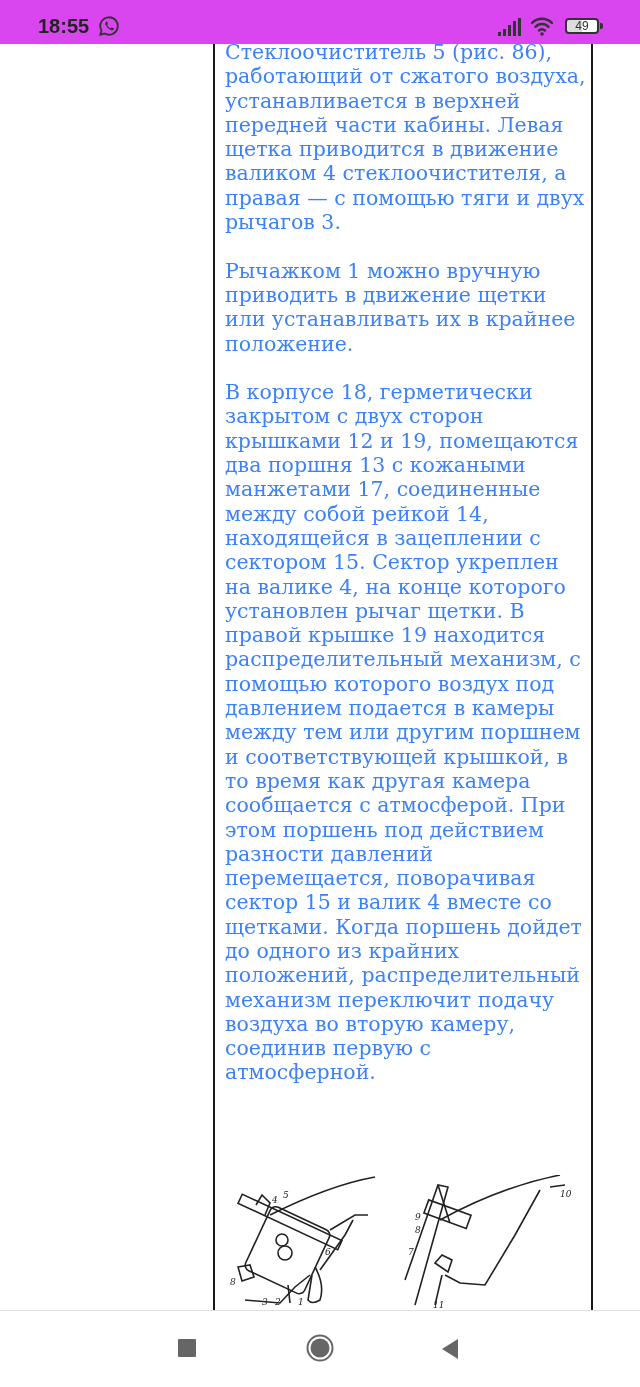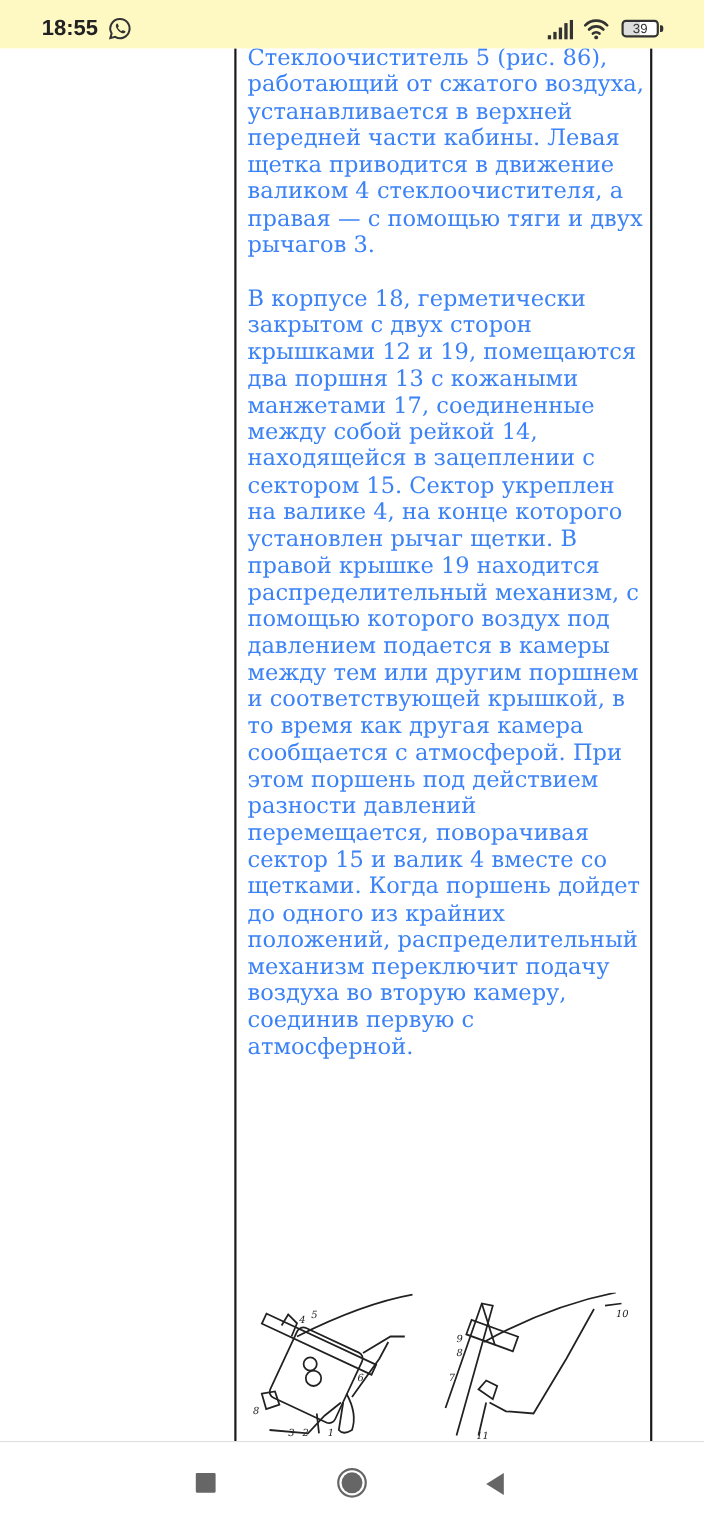--- a/index.html
+++ b/index.html
@@ -2,21 +2,21 @@
 <html><head>
 <meta charset="utf-8">
 <style>
   html, body { margin: 0; padding: 0; }
   body {
     width: 640px; height: 1387px; position: relative; overflow: hidden;
     background: #ffffff; font-family: "DejaVu Serif", serif;
   }
   .status-bar {
     position: absolute; left: 0; top: 0; width: 640px; height: 44px;
-    background: #fef9c3; z-index: 3;
+    background: #d946ef; z-index: 3;
   }
   .status-time {
     position: absolute; left: 38px; top: 15px; font-family: "Liberation Sans", sans-serif;
     font-weight: bold; font-size: 20px; color: #222;
   }
   .wa-icon { position: absolute; left: 98px; top: 15px; width: 22px; height: 22px; }
   .signal-icon { position: absolute; left: 497px; top: 18px; width: 24px; height: 18px; }
   .wifi-icon { position: absolute; left: 530px; top: 16px; width: 24px; height: 20px; }
   .battery-icon {
     position: absolute; left: 565px; top: 18px; width: 34px; height: 16px;
@@ -47,20 +47,21 @@
 </style>
 </head>
 <body>
 
 <div class="page">
   <div class="border-left"></div>
   <div class="border-right"></div>
 
   <div class="content">
     <p>Стеклоочиститель 5 (рис. 86), работающий от сжатого воздуха, устанавливается в верхней передней части кабины. Левая щетка приводится в движение валиком 4 стеклоочистителя, а правая — с помощью тяги и двух рычагов 3.</p>
+    <p>Рычажком 1 можно вручную приводить в движение щетки или устанавливать их в крайнее положение.</p>
     <p>В корпусе 18, герметически закрытом с двух сторон крышками 12 и 19, помещаются два поршня 13 с кожаными манжетами 17, соединенные между собой рейкой 14, находящейся в зацеплении с сектором 15. Сектор укреплен на валике 4, на конце которого установлен рычаг щетки. В правой крышке 19 находится распределительный механизм, с помощью которого воздух под давлением подается в камеры между тем или другим поршнем и соответствующей крышкой, в то время как другая камера сообщается с атмосферой. При этом поршень под действием разности давлений перемещается, поворачивая сектор 15 и валик 4 вместе со щетками. Когда поршень дойдет до одного из крайних положений, распределительный механизм переключит подачу воздуха во вторую камеру, соединив первую с атмосферной.</p>
   </div>
 
   <div class="figure">
     <svg width="370" height="135" viewBox="0 0 370 135">
       <g fill="none" stroke="#222" stroke-width="1.6">
 
         <path d="M50 40 Q110 10 155 2"></path>
         <path d="M110 55 L135 40 L148 40"></path>
         <path d="M100 95 L125 60 L133 45"></path>
@@ -118,21 +119,21 @@
     <rect x="16" y="3" width="3" height="15" fill="#333"></rect>
     <rect x="21" y="0" width="3" height="18" fill="#333"></rect>
   </svg>
   <svg class="wifi-icon" viewBox="0 0 24 20">
     <path d="M2 7a14 14 0 0 1 20 0" fill="none" stroke="#333" stroke-width="2.4" stroke-linecap="round"></path>
     <path d="M5.5 10.8a9 9 0 0 1 13 0" fill="none" stroke="#333" stroke-width="2.4" stroke-linecap="round"></path>
     <path d="M9 14.5a4.5 4.5 0 0 1 6 0" fill="none" stroke="#333" stroke-width="2.4" stroke-linecap="round"></path>
     <circle cx="12" cy="18" r="1.8" fill="#333"></circle>
   </svg>
   <div class="battery-icon">
-    <span>39</span>
+    <span>49</span>
   </div>
   <div class="battery-tip"></div>
 </div>
 
 <div class="nav-bar">
   <div class="nav-recents"></div>
   <svg class="nav-home" viewBox="0 0 28 28">
     <circle cx="14" cy="14" r="12.5" fill="none" stroke="#666" stroke-width="2"></circle>
     <circle cx="14" cy="14" r="9.5" fill="#666"></circle>
   </svg>

